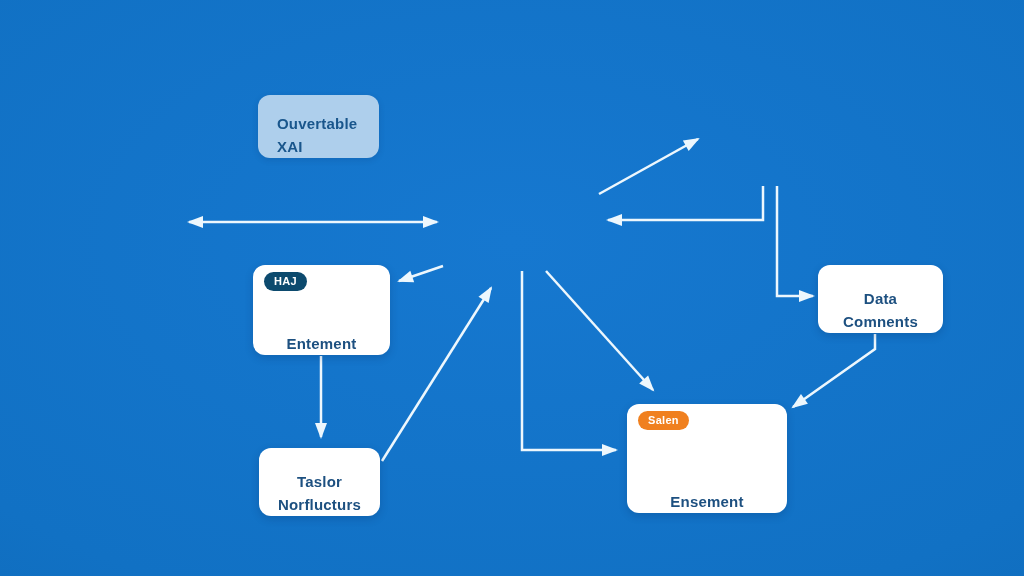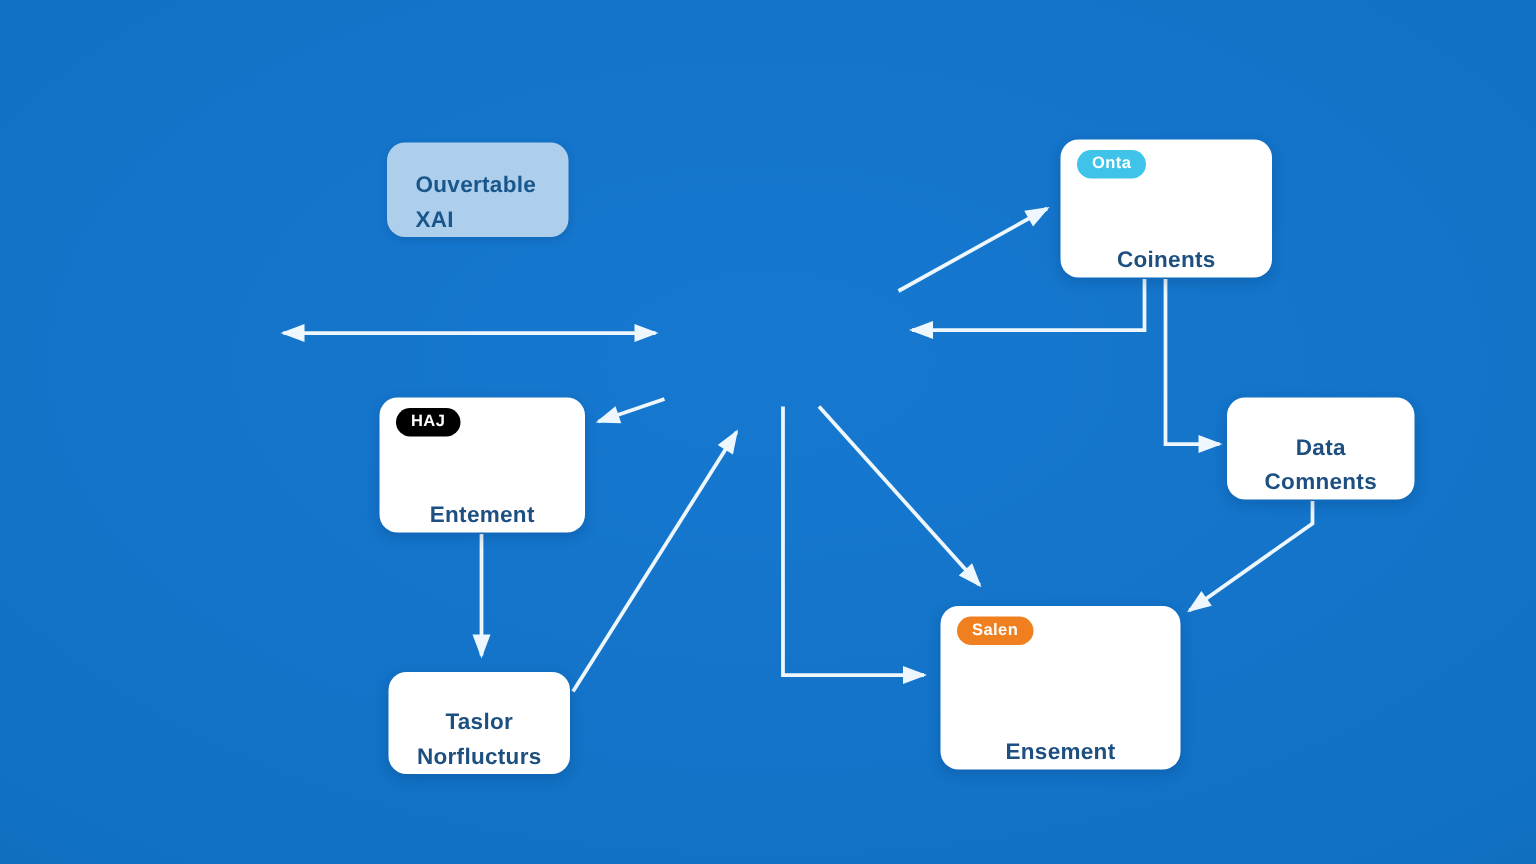--- a/index.html
+++ b/index.html
@@ -68,35 +68,29 @@
       </g>
   </svg>
 
 <div class="node tinted" style="left: 258px; top: 95px; width: 121px; height: 63px;">
 
       <div class="label">
         <div>Ouvertable</div>
         <div>XAI</div>
       </div>
     </div>
-    <div class="node" style="left: 707px; top: 93px; width: 141px; height: 92px;">
-      <span class="tag" style="background-color: rgb(63, 195, 232); color: rgb(255, 255, 255);">Onta</span>
-      <div class="label">
-        <div>Coinents</div>
-      </div>
-    </div>
     <div class="node" style="left: 818px; top: 265px; width: 125px; height: 68px;">
 
       <div class="label">
         <div>Data</div>
         <div>Comnents</div>
       </div>
     </div>
     <div class="node" style="left: 253px; top: 265px; width: 137px; height: 90px;">
-      <span class="tag" style="background-color: #000000; color: rgb(255, 255, 255);">HAJ</span>
+      <span class="tag" style="background-color: #0c4a6e; color: rgb(255, 255, 255);">HAJ</span>
       <div class="label">
         <div>Entement</div>
       </div>
     </div>
     <div class="node" style="left: 259px; top: 448px; width: 121px; height: 68px;">
 
       <div class="label">
         <div>Taslor</div>
         <div>Norflucturs</div>
       </div>

